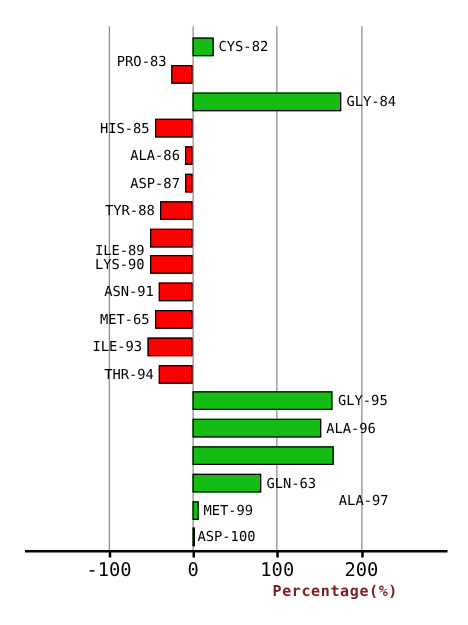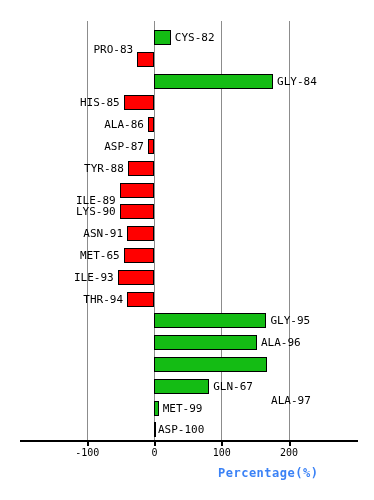--- a/index.html
+++ b/index.html
@@ -38,31 +38,31 @@
     background: #000000;
   }
   .tick-mark {
     position: absolute;
     width: 2px;
     height: 6px;
     background: #000000;
   }
   .tick-label {
     position: absolute;
-    font-size: 10px;
+    font-size: 15px;
     color: #000000;
     text-align: center;
     white-space: nowrap;
     letter-spacing: 0px;
   }
   .axis-title {
     position: absolute;
     font-size: 12px;
     font-weight: bold;
-    color: #3b82f6;
+    color: #7f1d1d;
     white-space: nowrap;
     letter-spacing: 0.5px;
   }
   .bar {
     position: absolute;
     box-sizing: border-box;
     border: 1px solid #000000;
   }
   .bar.pos { background: #14bc14; }
   .bar.neg { background: #ff0000; }
@@ -114,21 +114,21 @@
         <div class="bar-label left" style="top: 271.8px; right: 260.342px;">ILE-93</div>
         <div class="bar neg" style="top: 291.6px; height: 15px; width: 26.92px; left: 127.08px;"></div>
         <div class="bar-label left" style="top: 293.6px; right: 250.92px;">THR-94</div>
         <div class="bar pos" style="top: 313.4px; height: 15px; width: 112.391px; left: 154px;"></div>
         <div class="bar-label right" style="top: 315.4px; left: 270.391px;">GLY-95</div>
         <div class="bar pos" style="top: 335.2px; height: 15px; width: 102.969px; left: 154px;"></div>
         <div class="bar-label right" style="top: 337.2px; left: 260.969px;">ALA-96</div>
         <div class="bar pos" style="top: 357px; height: 15px; width: 113.064px; left: 154px;"></div>
         <div class="bar-label right" style="top: 359px; left: 271.064px; margin-top: 36px;">ALA-97</div>
         <div class="bar pos" style="top: 378.8px; height: 15px; width: 55.186px; left: 154px;"></div>
-        <div class="bar-label right" style="top: 380.8px; left: 213.186px;">GLN-67</div>
+        <div class="bar-label right" style="top: 380.8px; left: 213.186px;">GLN-63</div>
         <div class="bar pos" style="top: 400.6px; height: 15px; width: 4.711px; left: 154px;"></div>
         <div class="bar-label right" style="top: 402.6px; left: 162.711px;">MET-99</div>
         <div class="bar pos" style="top: 422.4px; height: 15px; width: 1px; left: 154px;"></div>
         <div class="bar-label right" style="top: 424.4px; left: 158px;">ASP-100</div>
       </div>
     <div id="axis-layer">
         <div class="axis-line" style="left: 20px; top: 440px; width: 338px;"></div>
         <div class="tick-mark" style="left: 86.7px; top: 440px;"></div>
         <div class="tick-label" style="top: 447px; left: 56.7px; width: 61px;">-100</div>
         <div class="tick-mark" style="left: 154px; top: 440px;"></div>

